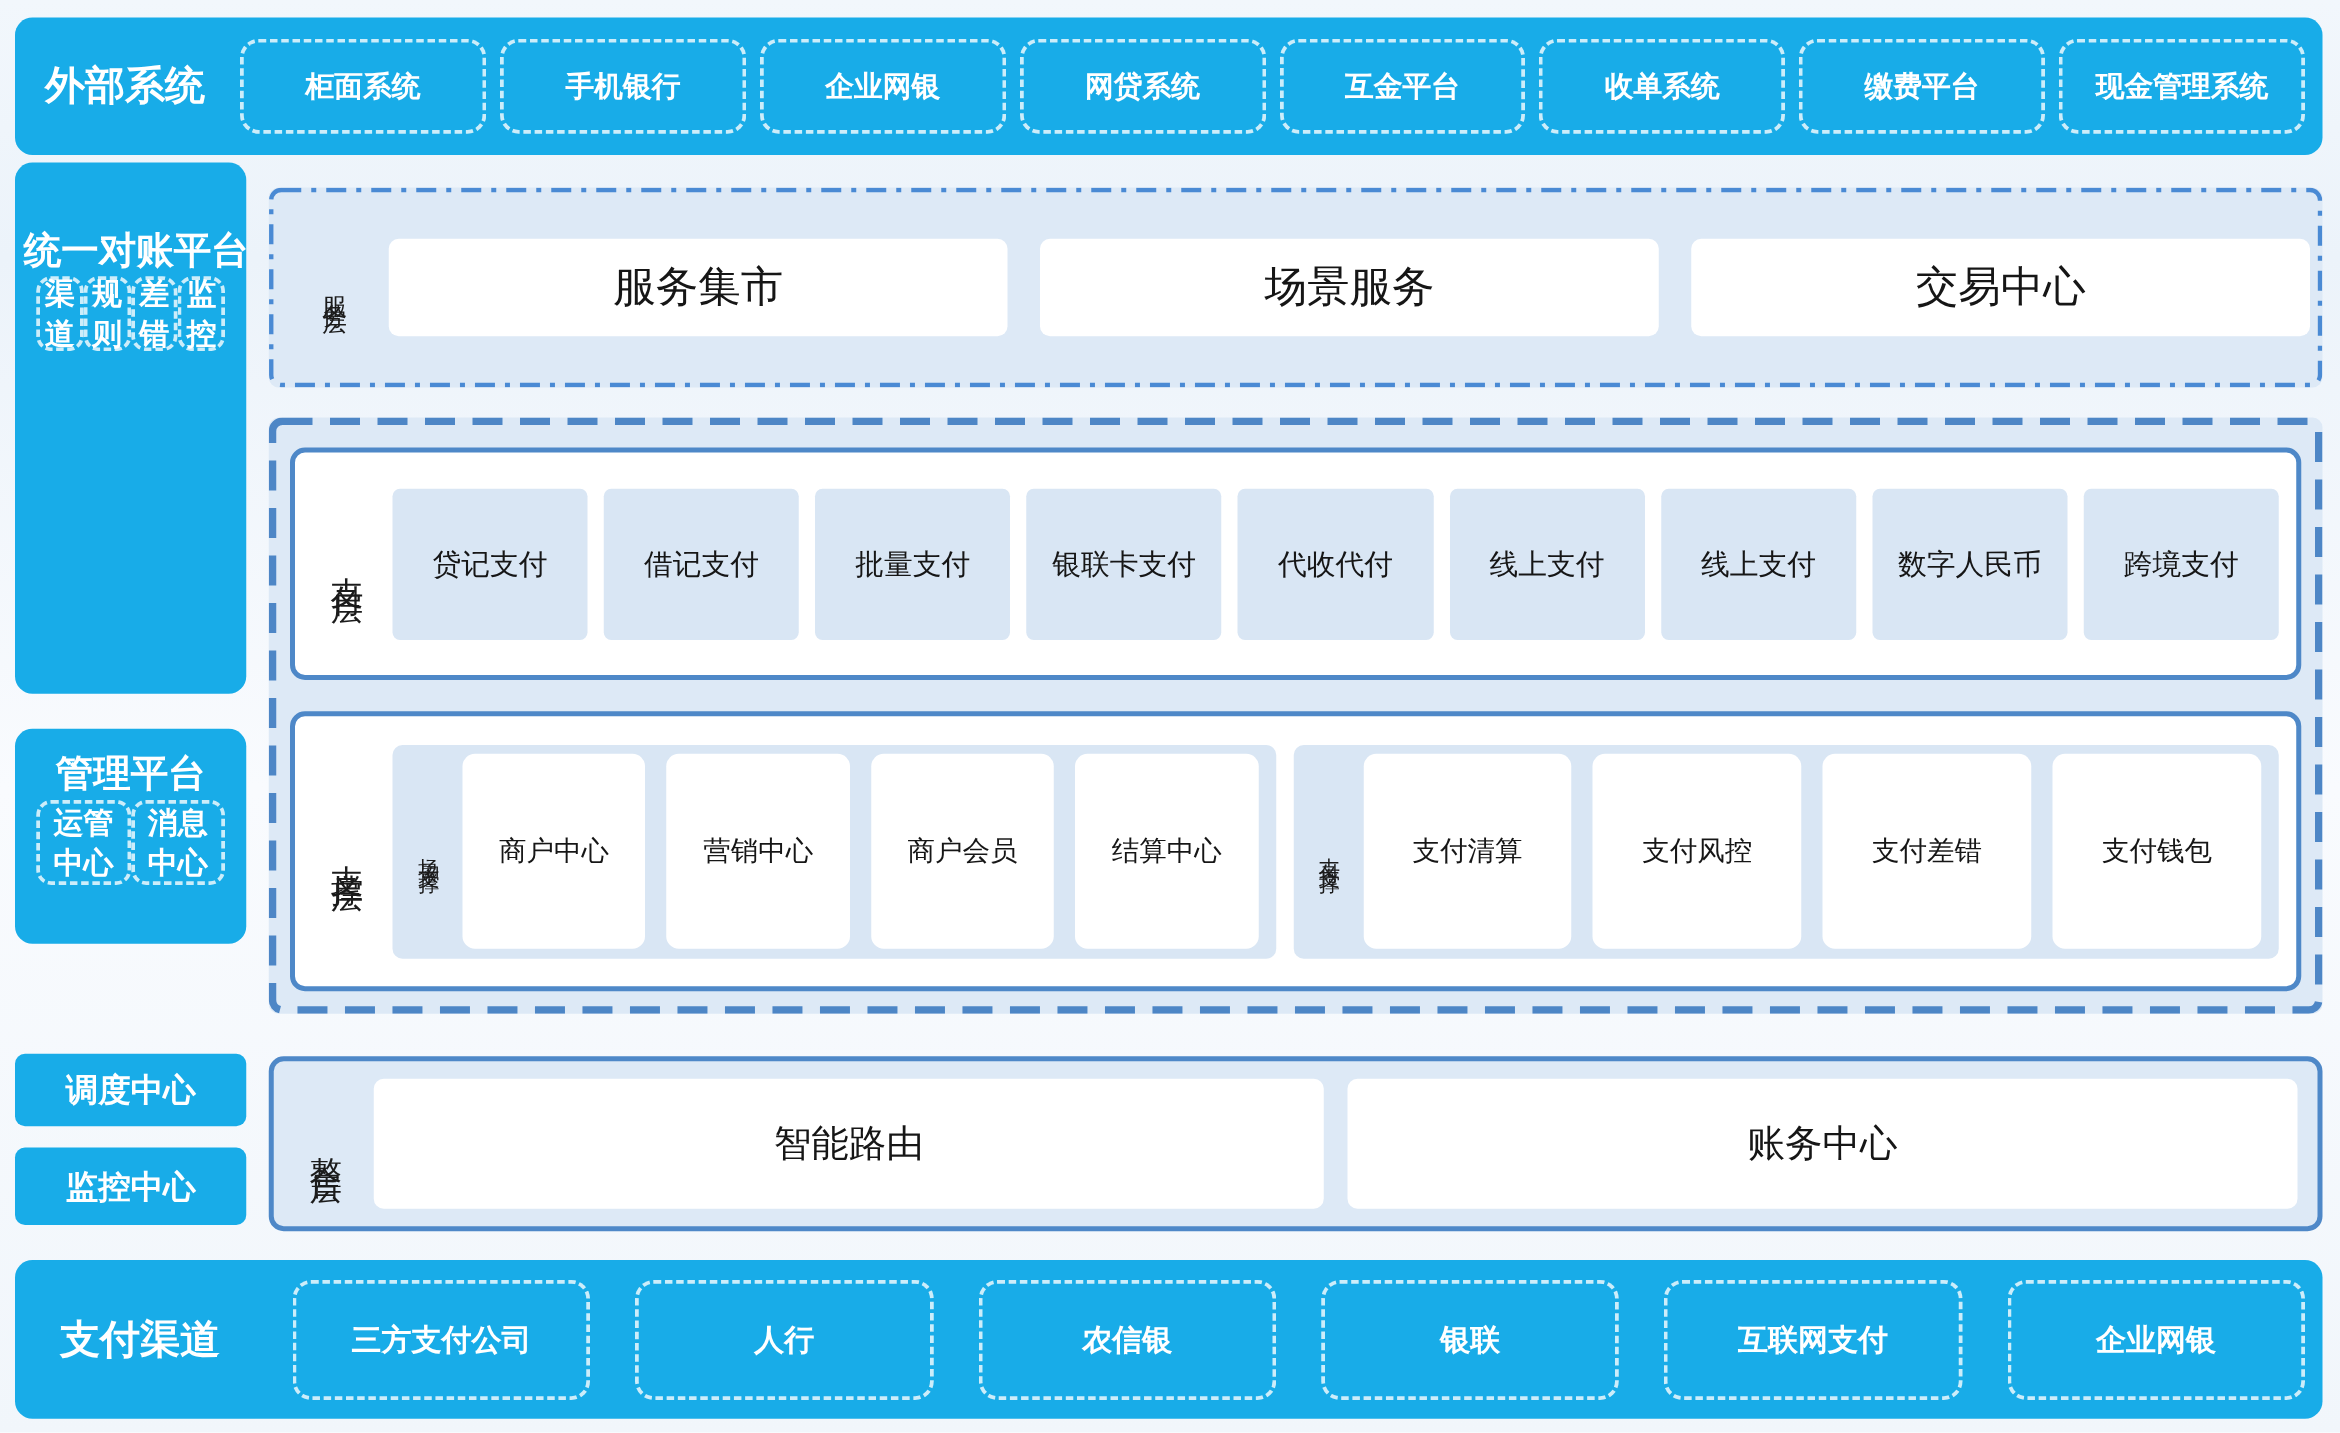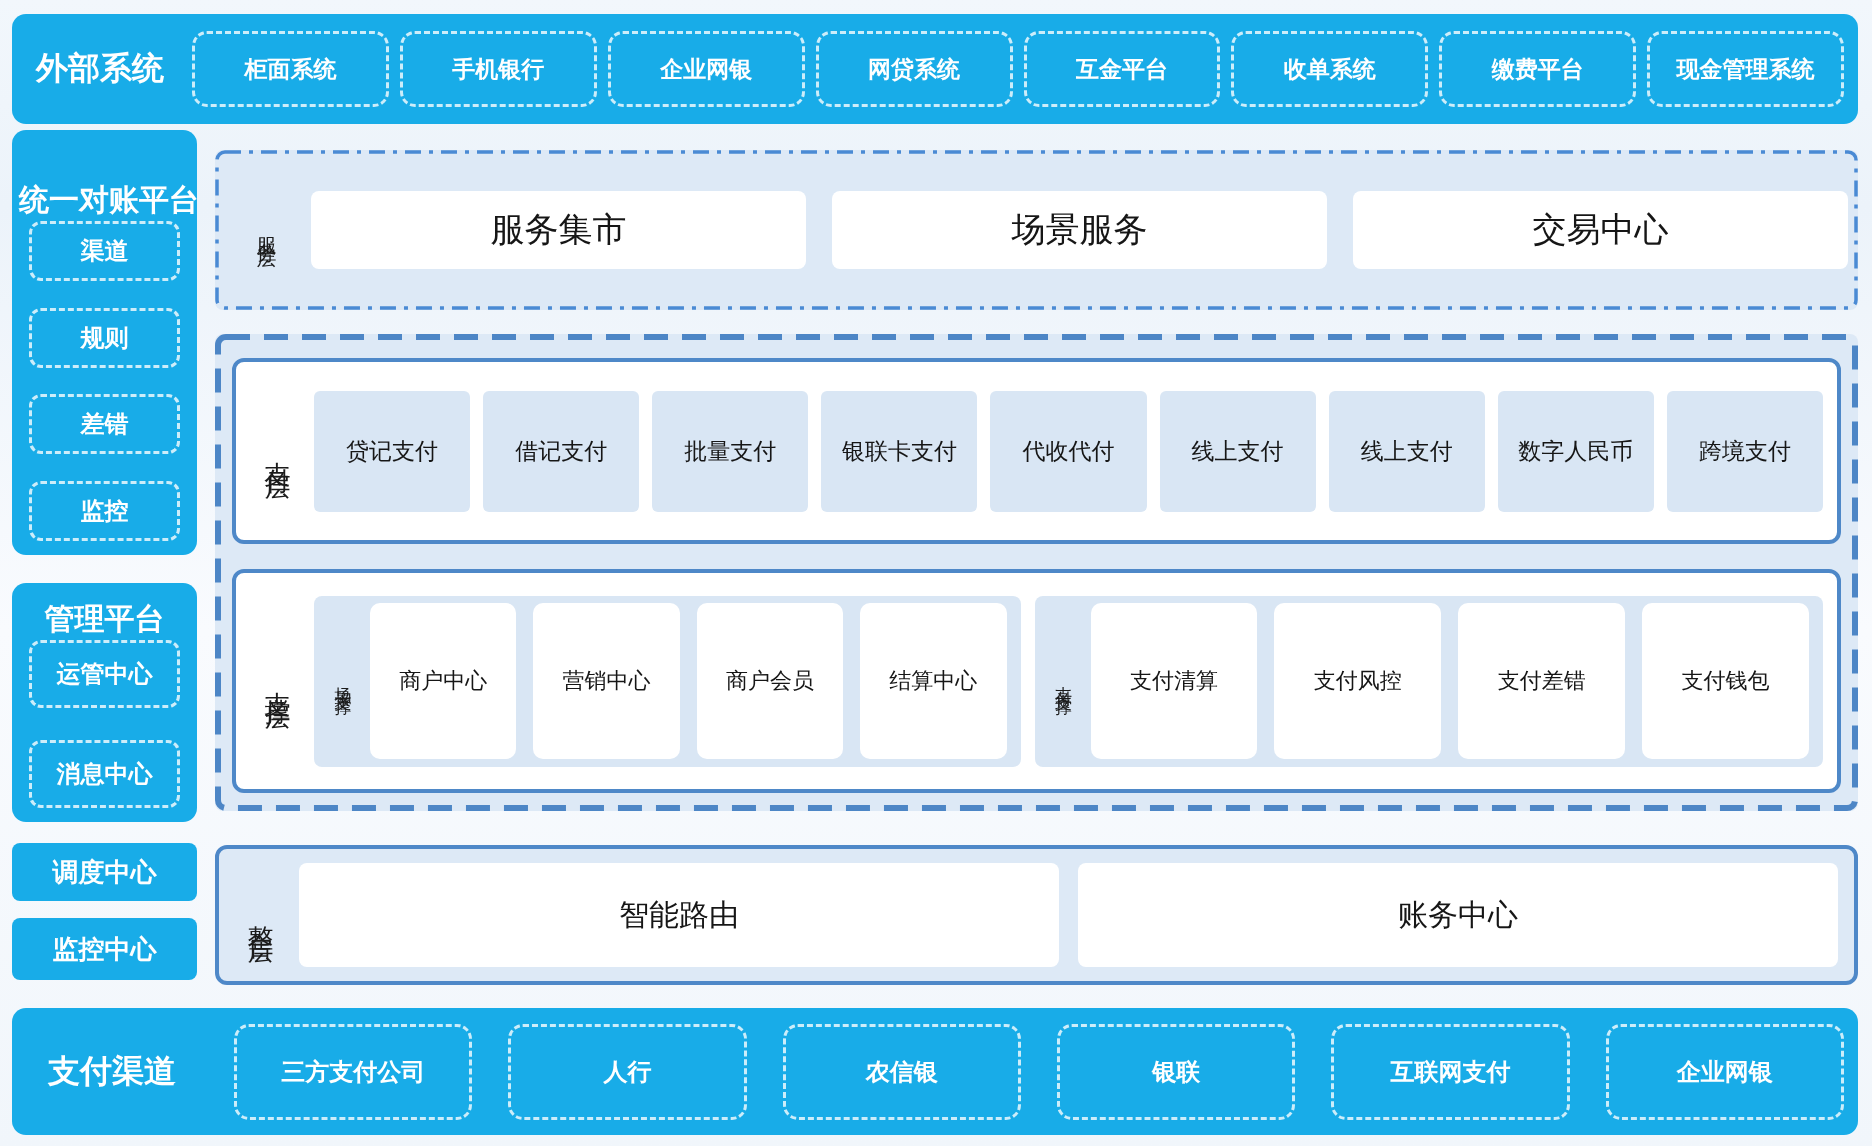--- a/index.html
+++ b/index.html
@@ -39,26 +39,26 @@
   #bottombar .bar-items { margin-left:58px; gap:36px;align-items:center; }
   #bottombar .dash-chip { flex:1; height:96px; font-size:24px; }
 
   .side-panel {
     background:#18ace8; border-radius:14px;
     display:flex; flex-direction:column;
     padding:0 17px 14px 17px;
     color:#fff;
   }
   .panel-title { font-weight:bold; font-size:30px; text-align:center; white-space:nowrap; margin:0 -10px; }
-  .panel-items { flex:1; display:flex; flex-direction:column; justify-content:space-between;gap:24px; }
+  .panel-items { flex:1; display:flex; flex-direction:row; justify-content:flex-end; }
   .side-panel .dash-chip { height:60px; font-size:24px; border-radius:12px; }
 
   #recon { left:12px; top:130px; width:185px; height:425px; }
   #recon .panel-title { margin-top:50px; }
-  #mgmt  { left:12px; top:583px; width:185px; height:239px; }
+  #mgmt  { left:12px; top:583px; width:185px; height:172px; }
   #mgmt .panel-title { margin-top:16px; }
   #mgmt .dash-chip { height:68px; }
 
   .solid-btn {
     left:12px; width:185px; height:58px;
     background:#18ace8; border-radius:8px;
     color:#fff; font-weight:bold; font-size:26px;
     display:flex; align-items:center; justify-content:center;
   }
   #dispatch { top:843px; }

